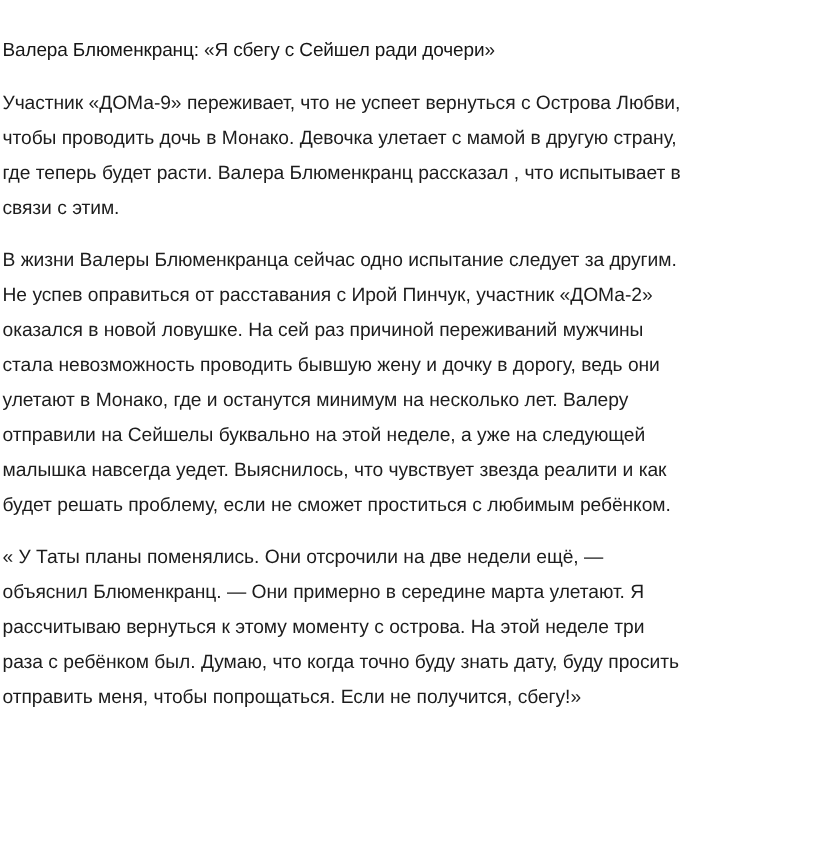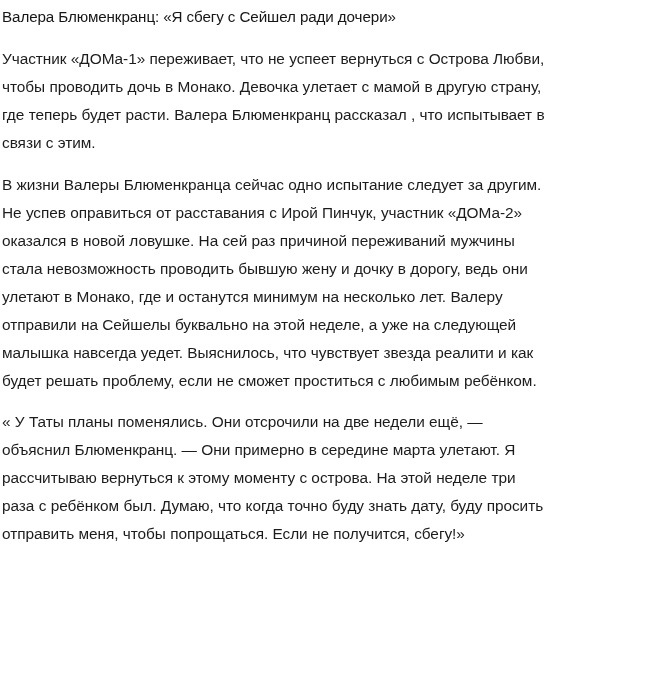--- a/index.html
+++ b/index.html
@@ -13,20 +13,21 @@
     height: 689px;
     overflow: hidden;
     font-family: "Liberation Sans", "DejaVu Sans", sans-serif;
     color: #1a1a1a;
     -webkit-font-smoothing: antialiased;
   }
   #article {
     padding: 0 2px 0 2px;
     box-sizing: border-box;
     width: 547px;
+    margin-top: 24px;
   }
   .headline {
     font-size: 15.2px;
     line-height: 28px;
     font-weight: 400;
     color: #161616;
     margin: 0;
     padding-top: 3px;
     letter-spacing: -0.1px;
     white-space: nowrap;
@@ -47,21 +48,21 @@
 </style>
 </head>
 <body>
 
 <div id="article">
 
   <h1 class="headline">Валера Блюменкранц: «Я сбегу с Сейшел ради дочери»</h1>
 
   <div class="gap-lg"></div>
 
-  <p class="para">Участник «ДОМа-1» переживает, что не успеет вернуться с Острова Любви, чтобы проводить дочь в Монако. Девочка улетает с мамой в другую страну, где теперь будет расти. Валера Блюменкранц рассказал , что испытывает в связи с этим.</p>
+  <p class="para">Участник «ДОМа-9» переживает, что не успеет вернуться с Острова Любви, чтобы проводить дочь в Монако. Девочка улетает с мамой в другую страну, где теперь будет расти. Валера Блюменкранц рассказал , что испытывает в связи с этим.</p>
 
   <div class="gap-lg"></div>
 
   <p class="para">В жизни Валеры Блюменкранца сейчас одно испытание следует за другим. Не успев оправиться от расставания с Ирой Пинчук, участник «ДОМа-2» оказался в новой ловушке. На сей раз причиной переживаний мужчины стала невозможность проводить бывшую жену и дочку в дорогу, ведь они улетают в Монако, где и останутся минимум на несколько лет. Валеру отправили на Сейшелы буквально на этой неделе, а уже на следующей малышка навсегда уедет. Выяснилось, что чувствует звезда реалити и как будет решать проблему, если не сможет проститься с любимым ребёнком.</p>
 
   <div class="gap-md"></div>
 
   <p class="para">« У Таты планы поменялись. Они отсрочили на две недели ещё, — объяснил Блюменкранц. — Они примерно в середине марта улетают. Я рассчитываю вернуться к этому моменту с острова. На этой неделе три раза с ребёнком был. Думаю, что когда точно буду знать дату, буду просить отправить меня, чтобы попрощаться. Если не получится, сбегу!»</p>
 
   <div class="gap-md"></div>

